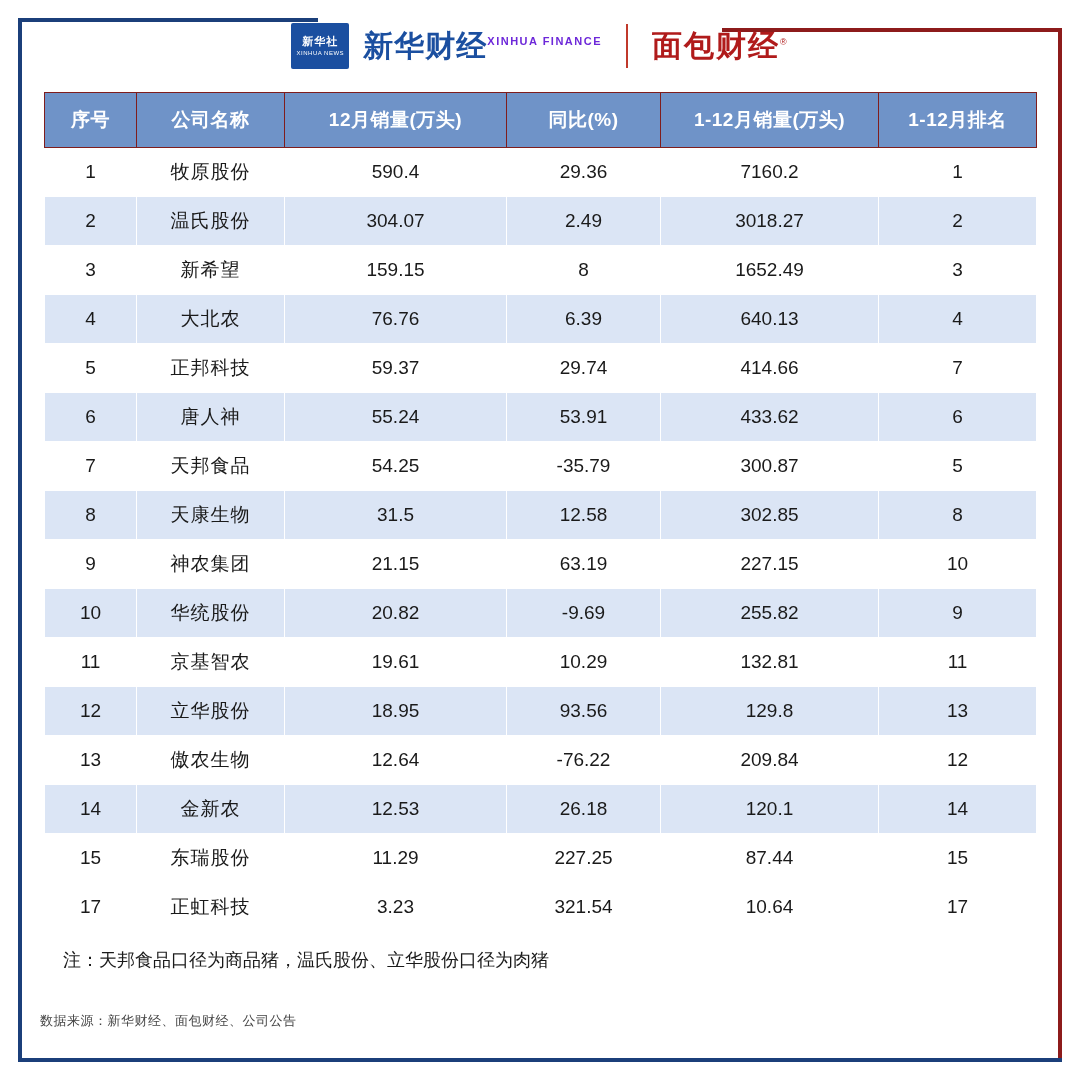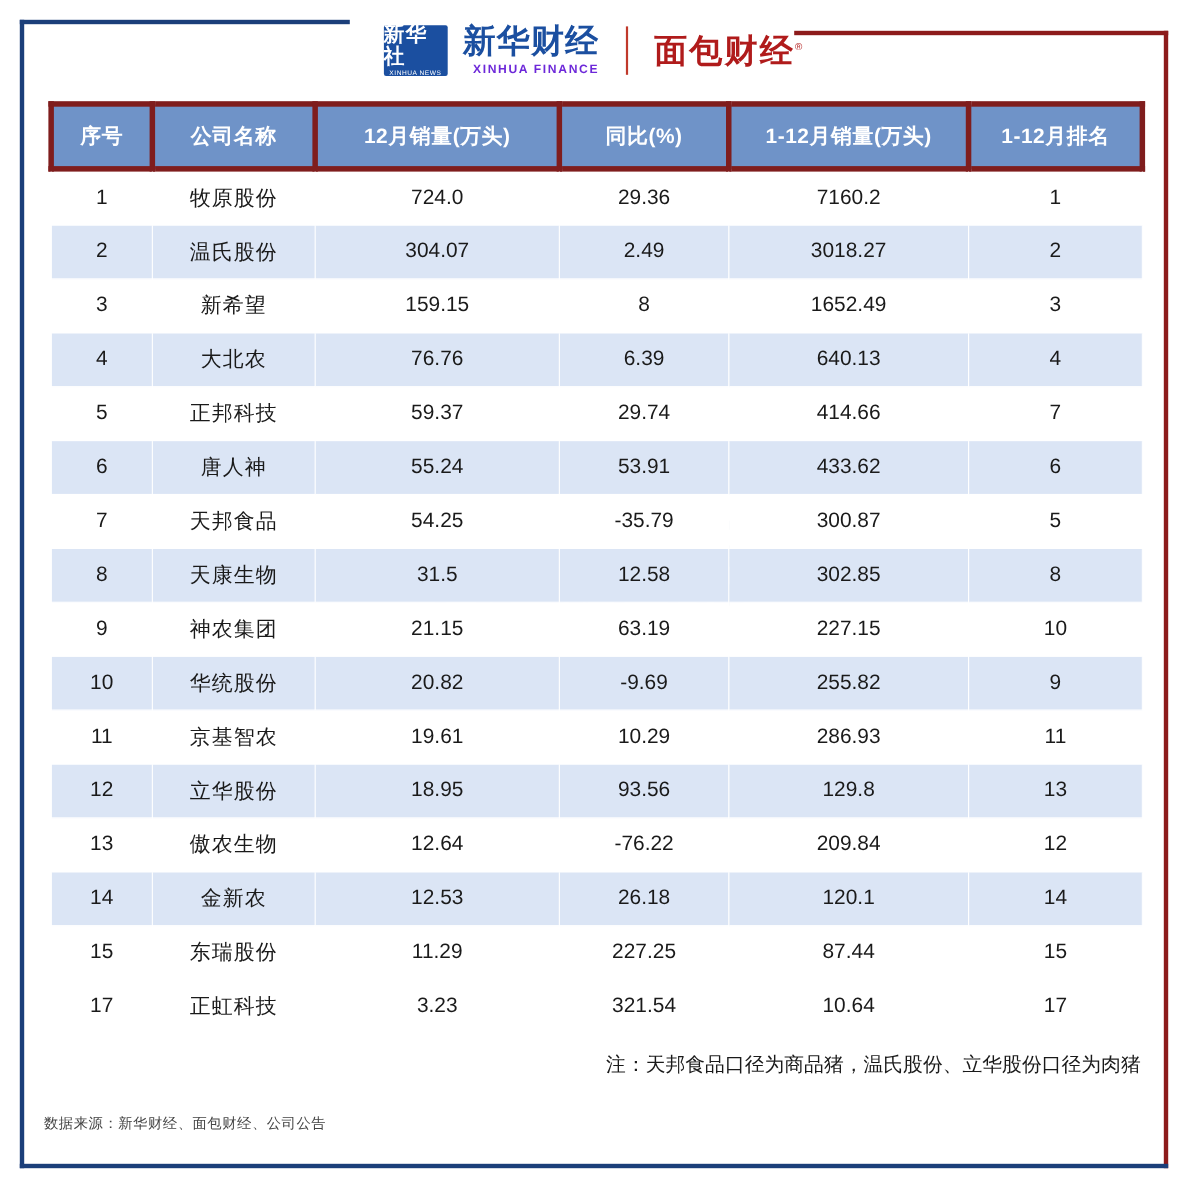--- a/index.html
+++ b/index.html
@@ -84,33 +84,32 @@
     background: #1b4fa0;
     color: #ffffff;
     display: flex;
     flex-direction: column;
     align-items: center;
     justify-content: center;
     line-height: 1.05;
     border-radius: 2px;
   }
   .xh-square .cn {
-    font-size: 19px;
+    font-size: 11px;
     font-weight: bold;
     letter-spacing: 1px;
   }
   .xh-square .en {
     font-size: 6px;
     letter-spacing: 0.5px;
     margin-top: 2px;
   }
   .xhf {
     display: flex;
-    flex-direction: column;
-    align-items: flex-end;
+    align-items: flex-start;
     line-height: 1;
   }
   .xhf .cn {
     font-size: 30px;
     font-weight: bold;
     color: #1b4fa0;
     letter-spacing: 1px;
   }
   .xhf .en {
     font-size: 11px;
@@ -171,41 +170,41 @@
     border-collapse: collapse;
     width: 992px;
     table-layout: fixed;
   }
   thead th {
     background: #6f93c8;
     color: #ffffff;
     font-size: 19px;
     font-weight: bold;
     height: 52px;
-    border: 5px solid #7f1d1d;
+    border: 1px solid #7f1d1d;
     text-align: center;
     letter-spacing: 0.5px;
   }
   tbody td {
     height: 46px;
     font-size: 19px;
     color: #1a1a1a;
     text-align: center;
     border: 1px solid #ffffff;
     background: #ffffff;
   }
   tbody tr.alt td {
     background: #dbe5f5;
   }
   tbody td.company {
     letter-spacing: 1px;
   }
   .note-row td {
     background: #ffffff;
-    text-align: right;
+    text-align: left;
     font-size: 18px;
     height: 54px;
     padding-left: 18px;
     border: 1px solid #ffffff;
     border-top: 1px solid #c9d6ea;
   }
   .source {
     position: absolute;
     left: 40px;
     top: 1012px;
@@ -270,21 +269,21 @@
           <th>12月销量(万头)</th>
           <th>同比(%)</th>
           <th>1-12月销量(万头)</th>
           <th>1-12月排名</th>
         </tr>
       </thead>
       <tbody>
         <tr>
           <td>1</td>
           <td class="company">牧原股份</td>
-          <td>724.0</td>
+          <td>590.4</td>
           <td>29.36</td>
           <td>7160.2</td>
           <td>1</td>
         </tr>
         <tr class="alt">
           <td>2</td>
           <td class="company">温氏股份</td>
           <td>304.07</td>
           <td>2.49</td>
           <td>3018.27</td>
@@ -352,21 +351,21 @@
           <td>20.82</td>
           <td>-9.69</td>
           <td>255.82</td>
           <td>9</td>
         </tr>
         <tr>
           <td>11</td>
           <td class="company">京基智农</td>
           <td>19.61</td>
           <td>10.29</td>
-          <td>286.93</td>
+          <td>132.81</td>
           <td>11</td>
         </tr>
         <tr class="alt">
           <td>12</td>
           <td class="company">立华股份</td>
           <td>18.95</td>
           <td>93.56</td>
           <td>129.8</td>
           <td>13</td>
         </tr>

